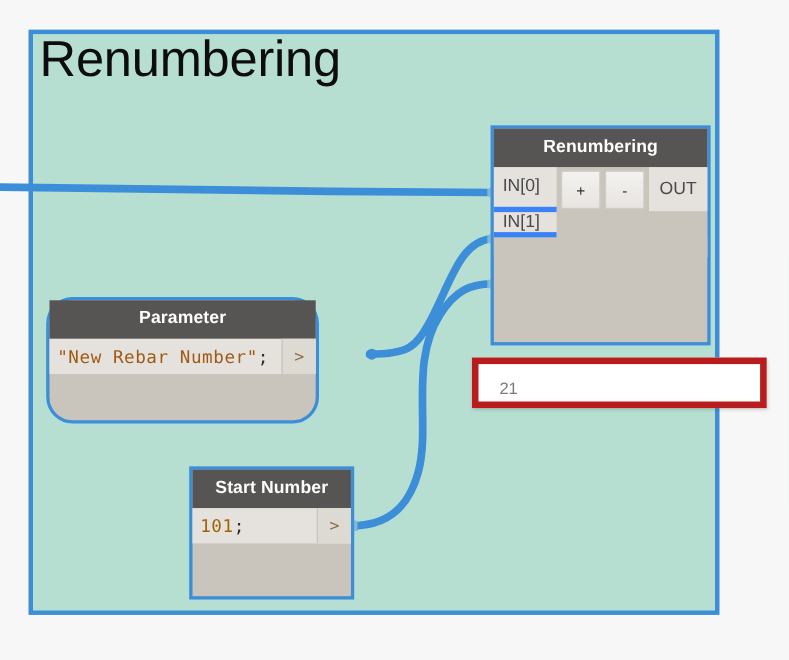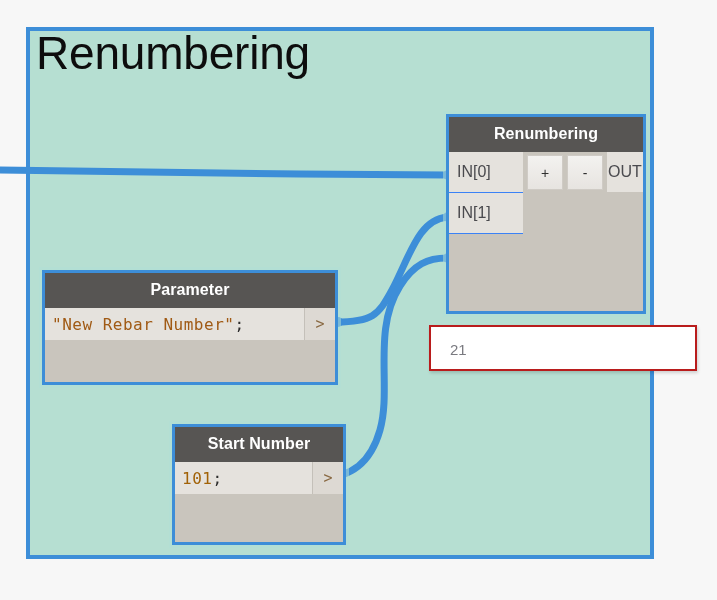--- a/index.html
+++ b/index.html
@@ -88,29 +88,29 @@
     width: 200px;
     height: 200px;
   }
   #node-renumbering .node-header { font-size: 16px; }
   .rn-portrow {
     display: flex;
     align-items: stretch;
     height: 41px;
   }
   .port-in {
-    width: 74px;
+    width: 57px;
     background: #e5e2dd;
     color: #4a4a4e;
     font-size: 16px;
     display: flex;
     align-items: center;
     padding-left: 8px;
     box-sizing: border-box;
-    border-bottom: 1px solid #3b82f6;
+    border-bottom: 5px solid #3b82f6;
   }
   .rn-btn {
     width: 36px;
     margin: 3px 0 3px 4px;
     background: linear-gradient(to bottom, #f3f2f0 0%, #e7e4e0 100%);
     border: 1px solid #cfcbc5;
     box-sizing: border-box;
     display: flex;
     align-items: center;
     justify-content: center;
@@ -124,29 +124,31 @@
     background: #e5e2dd;
     display: flex;
     align-items: center;
     justify-content: center;
     color: #4a4a4e;
     font-size: 16px;
   }
   .rn-row2, .rn-row3 {
     display: flex;
     height: 41px;
+    flex-direction: column;
   }
   .rn-filler { flex: 1; background: #c9c5bd; }
 
   
   #node-parameter {
     left: 42px;
     top: 270px;
-    width: 296px;
+    width: 248px;
     height: 115px;
+    border-radius: 24px;
   }
   .code-row {
     display: flex;
     height: 32px;
     background: #e5e2dd;
   }
   .code-text {
     flex: 1;
     font-family: "DejaVu Sans Mono", monospace;
     font-size: 16px;
@@ -168,33 +170,33 @@
     justify-content: center;
     color: #8a6a44;
     font-size: 15px;
     font-family: "DejaVu Sans Mono", monospace;
   }
 
   
   #node-startnumber {
     left: 172px;
     top: 424px;
-    width: 174px;
+    width: 150px;
     height: 121px;
   }
 
   
   #preview-bubble {
     position: absolute;
     left: 429px;
     top: 325px;
     width: 268px;
     height: 46px;
     background: #ffffff;
-    border: 2px solid #b91c1c;
+    border: 6px solid #b91c1c;
     box-sizing: border-box;
     box-shadow: 1px 2px 3px rgba(0,0,0,0.16);
   }
   #preview-bubble .pv-value {
     position: absolute;
     left: 19px;
     top: 14px;
     font-size: 15px;
     color: #7a7a80;
     font-family: "Liberation Sans", sans-serif;

